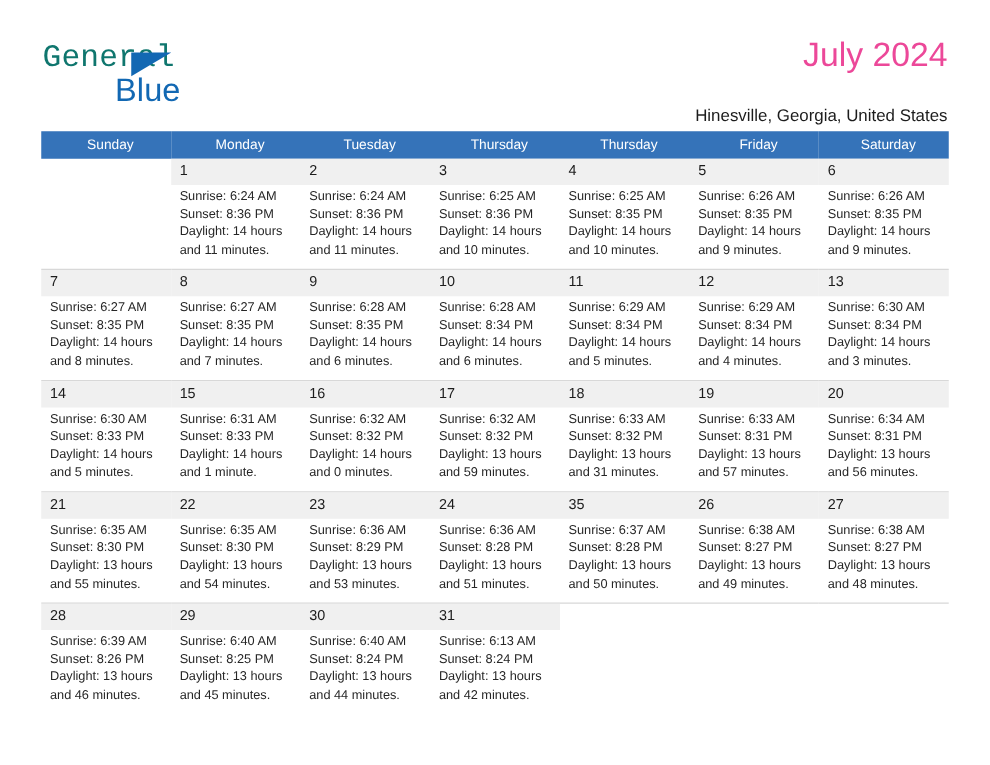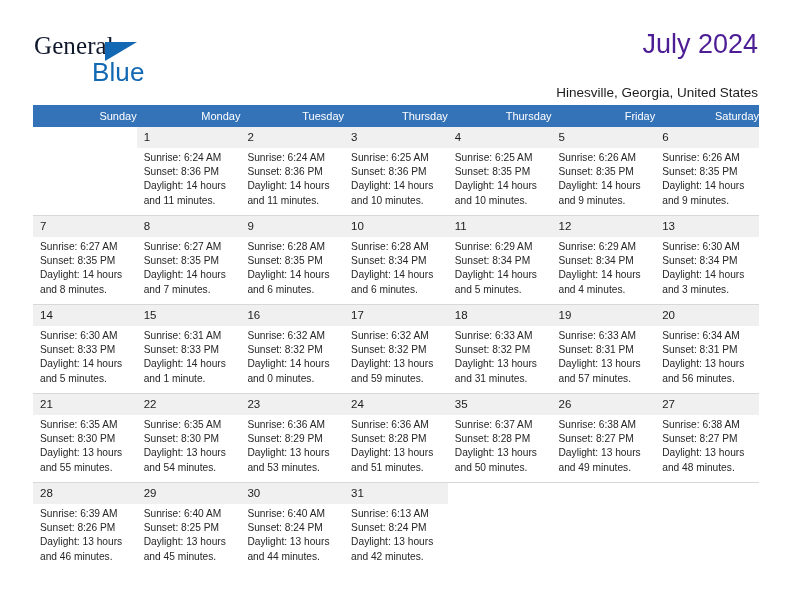--- a/index.html
+++ b/index.html
@@ -34,23 +34,23 @@
     left: 0;
     top: 4px;
     width: 220px;
     height: 60px;
   }
   .brand-general {
     position: absolute;
     left: 0;
     top: 0;
     font-size: 25px;
-    color: #0f172a;
+    color: #0f766e;
     letter-spacing: 0.1px;
-    font-family: Liberation Serif, serif;
+    font-family: Liberation Mono, monospace;
   }
   .brand-triangle {
     position: absolute;
     left: 71px;
     top: 10px;
     width: 0;
     height: 0;
     border-left: 32px solid #1268b3;
     border-bottom: 19px solid transparent;
   }
@@ -64,21 +64,21 @@
   }
 
   .title-block {
     position: absolute;
     right: 0;
     top: 0;
     text-align: right;
   }
   .cal-title {
     font-size: 27px;
-    color: #4c1d95;
+    color: #ec4899;
     line-height: 32px;
     white-space: nowrap;
   }
   .cal-subtitle {
     margin-top: 25px;
     font-size: 13.5px;
     color: #1c1c1c;
     line-height: 16px;
     white-space: nowrap;
   }
@@ -90,21 +90,21 @@
     top: 105px;
     width: 726px;
     border-collapse: collapse;
     table-layout: fixed;
   }
   .calendar th {
     background: #3573b9;
     color: #ffffff;
     font-size: 11px;
     font-weight: normal;
-    text-align: right;
+    text-align: center;
     padding: 5px 0 5px 7px;
     height: 10px;
     border: none;
   }
   .calendar td {
     vertical-align: top;
     padding: 0;
     border: none;
     height: 88px;
     width: 103.71px;

